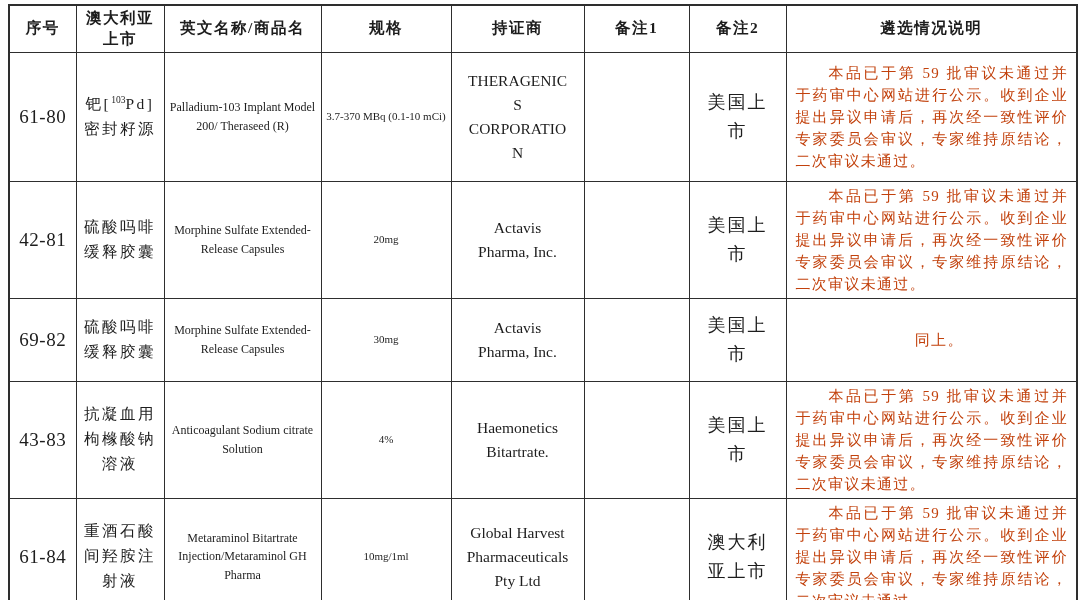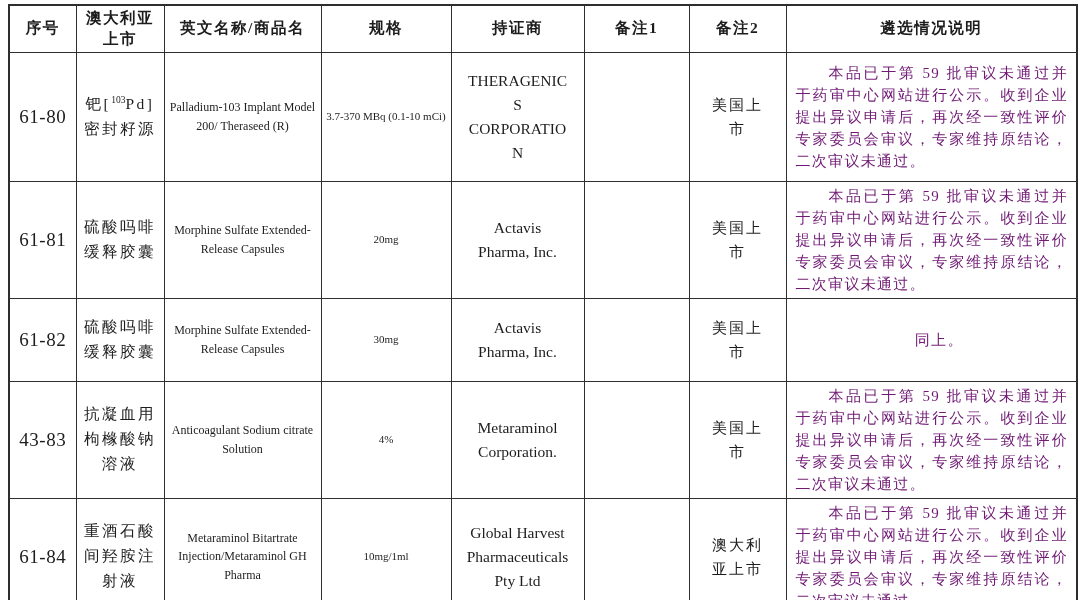--- a/index.html
+++ b/index.html
@@ -28,25 +28,25 @@
   col.c-seq{width:67px;} col.c-namecn{width:88px;} col.c-nameen{width:157px;}
   col.c-spec{width:130px;} col.c-holder{width:133px;} col.c-note1{width:105px;}
   col.c-note2{width:97px;} col.c-status{width:291px;}
 
   td.seq{font-size:19px;letter-spacing:0.5px;}
   td.name-cn{font-size:15.5px;letter-spacing:2.5px;padding:0 4px;line-height:1.6;}
   td.name-cn sup{font-size:9.5px;letter-spacing:0;vertical-align:super;line-height:0;}
   td.name-en{font-size:12px;padding:16px 5px;line-height:1.55;overflow-wrap:break-word;word-break:break-word;}
   td.spec{font-size:11px;padding:0 4px;line-height:1.55;}
   td.holder{font-size:15.5px;padding:16px 15px;line-height:1.55;overflow-wrap:break-word;word-break:break-word;}
-  td.note{font-size:15px;letter-spacing:2px;padding:4px 18px;line-height:1.6;}
+  td.note{font-size:18px;letter-spacing:2px;padding:4px 18px;line-height:1.6;}
   td.status{padding:3px 8px 3px 9px;vertical-align:middle;}
   .status-text{
     margin:0;font-size:15px;line-height:22px;letter-spacing:1.3px;
-    text-align:justify;text-indent:2.2em;color:#701a75;
+    text-align:justify;text-indent:2.2em;color:#c2410c;
   }
   .status-text.short{text-align:center;text-indent:1em;}
 </style>
 </head>
 <body>
 
 <div class="page">
   <table class="roster">
     <colgroup>
       <col class="c-seq">
@@ -77,49 +77,49 @@
           <td class="name-en">Palladium-103 Implant Model 200/ Theraseed (R)</td>
           <td class="spec">3.7-370 MBq (0.1-10 mCi)</td>
           <td class="holder">THERAGENICS CORPORATION</td>
           <td class="note"></td>
           <td class="note">美国上市</td>
           <td class="status">
             <p class="status-text">本品已于第 59 批审议未通过并于药审中心网站进行公示。收到企业提出异议申请后，再次经一致性评价专家委员会审议，专家维持原结论，二次审议未通过。</p>
           </td>
         </tr>
         <tr>
-          <td class="seq">61-81</td>
+          <td class="seq">42-81</td>
           <td class="name-cn">硫酸吗啡缓释胶囊</td>
           <td class="name-en">Morphine Sulfate Extended-Release Capsules</td>
           <td class="spec">20mg</td>
           <td class="holder">Actavis Pharma, Inc.</td>
           <td class="note"></td>
           <td class="note">美国上市</td>
           <td class="status">
             <p class="status-text">本品已于第 59 批审议未通过并于药审中心网站进行公示。收到企业提出异议申请后，再次经一致性评价专家委员会审议，专家维持原结论，二次审议未通过。</p>
           </td>
         </tr>
         <tr>
-          <td class="seq">61-82</td>
+          <td class="seq">69-82</td>
           <td class="name-cn">硫酸吗啡缓释胶囊</td>
           <td class="name-en">Morphine Sulfate Extended-Release Capsules</td>
           <td class="spec">30mg</td>
           <td class="holder">Actavis Pharma, Inc.</td>
           <td class="note"></td>
           <td class="note">美国上市</td>
           <td class="status">
             <p class="status-text short">同上。</p>
           </td>
         </tr>
         <tr>
           <td class="seq">43-83</td>
           <td class="name-cn">抗凝血用枸橼酸钠溶液</td>
           <td class="name-en">Anticoagulant Sodium citrate Solution</td>
           <td class="spec">4%</td>
-          <td class="holder">Metaraminol Corporation.</td>
+          <td class="holder">Haemonetics Bitartrate.</td>
           <td class="note"></td>
           <td class="note">美国上市</td>
           <td class="status">
             <p class="status-text">本品已于第 59 批审议未通过并于药审中心网站进行公示。收到企业提出异议申请后，再次经一致性评价专家委员会审议，专家维持原结论，二次审议未通过。</p>
           </td>
         </tr>
         <tr>
           <td class="seq">61-84</td>
           <td class="name-cn">重酒石酸间羟胺注射液</td>
           <td class="name-en">Metaraminol Bitartrate Injection/Metaraminol GH Pharma</td>

